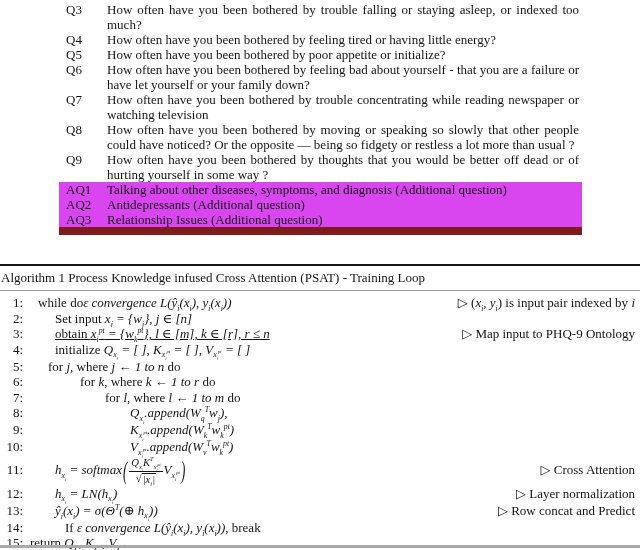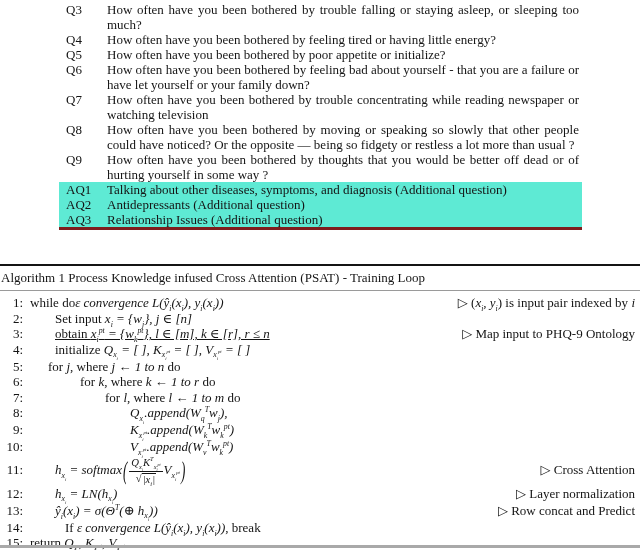--- a/index.html
+++ b/index.html
@@ -2,23 +2,23 @@
 <html><head>
 <meta charset="utf-8">
 <style>
   html,body{margin:0;padding:0;background:#fff}
   body{width:640px;height:550px;overflow:hidden;
        font-family:"Liberation Serif","DejaVu Serif",serif;color:#141414}
   .page{position:relative;width:640px;height:550px;background:#fff}
 
   
   .qtable{position:absolute;left:59px;top:0;width:523px;
-          border-bottom:3px solid #7f1d1d;padding-top:2px}
+          border-bottom:8px solid #7f1d1d;padding-top:2px}
   .qrow{display:flex;font-size:13px;line-height:15px}
-  .qrow.hl{background:#5eead4}
+  .qrow.hl{background:#d946ef}
   .qlabel{flex:0 0 48px;padding-left:7px;box-sizing:border-box}
   .qtext{flex:1;text-align:justify;padding-right:3px;hyphens:manual}
 
   
   .algorithm{position:absolute;left:0;top:264px;width:640px;
              border-top:2px solid #141414;box-sizing:border-box}
   .algo-header{font-size:13px;line-height:16px;padding:4px 2px 4px 1px;
                border-bottom:1px solid #9a9a9a}
   .algo-body{padding:4px 3px 0 2px;font-size:13px}
   .algo-line{display:flex;align-items:baseline;line-height:15.5px;min-height:15.5px}
@@ -38,21 +38,21 @@
   .bigp{display:inline-block;transform:scaleY(1.9);vertical-align:middle;padding:0 1px}
   .bottom-rule{position:absolute;left:0;top:545px;width:640px;height:3px;background:#a9a9a9}
 </style>
 </head>
 <body>
 
 <div class="page">
   <div class="qtable">
       <div class="qrow">
         <span class="qlabel">Q3</span>
-        <span class="qtext">How often have you been bothered by trouble falling or staying asleep, or sleeping too much?</span>
+        <span class="qtext">How often have you been bothered by trouble falling or staying asleep, or indexed too much?</span>
       </div>
       <div class="qrow">
         <span class="qlabel">Q4</span>
         <span class="qtext">How often have you been bothered by feeling tired or having little energy?</span>
       </div>
       <div class="qrow">
         <span class="qlabel">Q5</span>
         <span class="qtext">How often have you been bothered by poor appetite or initialize?</span>
       </div>
       <div class="qrow">
@@ -82,21 +82,21 @@
       <div class="qrow hl">
         <span class="qlabel">AQ3</span>
         <span class="qtext">Relationship Issues (Additional question)</span>
       </div>
     </div>
   <div class="algorithm">
     <div class="algo-header"><span class="seg-kw">Algorithm 1 </span><span class="seg-txt">Process Knowledge infused Cross Attention (</span><span class="seg-kw">PSAT</span><span class="seg-txt">) - Training Loop</span></div>
     <div class="algo-body">
         <div class="algo-line">
           <span class="algo-num">1:</span>
-          <span class="algo-content" style="margin-left: 0px;"><span class="seg-kw">while do</span><span class="seg-math">ε convergence L(ŷ<sub>i</sub>(x<sub>i</sub>), y<sub>i</sub>(x<sub>i</sub>))</span></span>
+          <span class="algo-content" style="margin-left: 8px;"><span class="seg-kw">while do</span><span class="seg-math">ε convergence L(ŷ<sub>i</sub>(x<sub>i</sub>), y<sub>i</sub>(x<sub>i</sub>))</span></span>
           <span class="algo-comment"><span class="seg-txt">▷ (</span><span class="seg-math">x<sub>i</sub>, y<sub>i</sub></span><span class="seg-txt">) is input pair indexed by </span><span class="seg-math">i</span></span>
         </div>
         <div class="algo-line">
           <span class="algo-num">2:</span>
           <span class="algo-content" style="margin-left: 25px;"><span class="seg-txt">Set input </span><span class="seg-math">x<sub>i</sub> = {w<sub>j</sub>}, j ∈ [n]</span></span>
         </div>
         <div class="algo-line">
           <span class="algo-num">3:</span>
           <span class="algo-content" style="margin-left: 25px; text-decoration: underline;"><span class="seg-txt">obtain </span><span class="seg-math">x<sub>i</sub><sup>pt</sup> = {w<sub>k</sub><sup>pt</sup>}, l ∈ [m], k ∈ [r], r ≤ n</span></span>
           <span class="algo-comment"><span class="seg-txt">▷ Map input to PHQ-9 Ontology</span></span>

